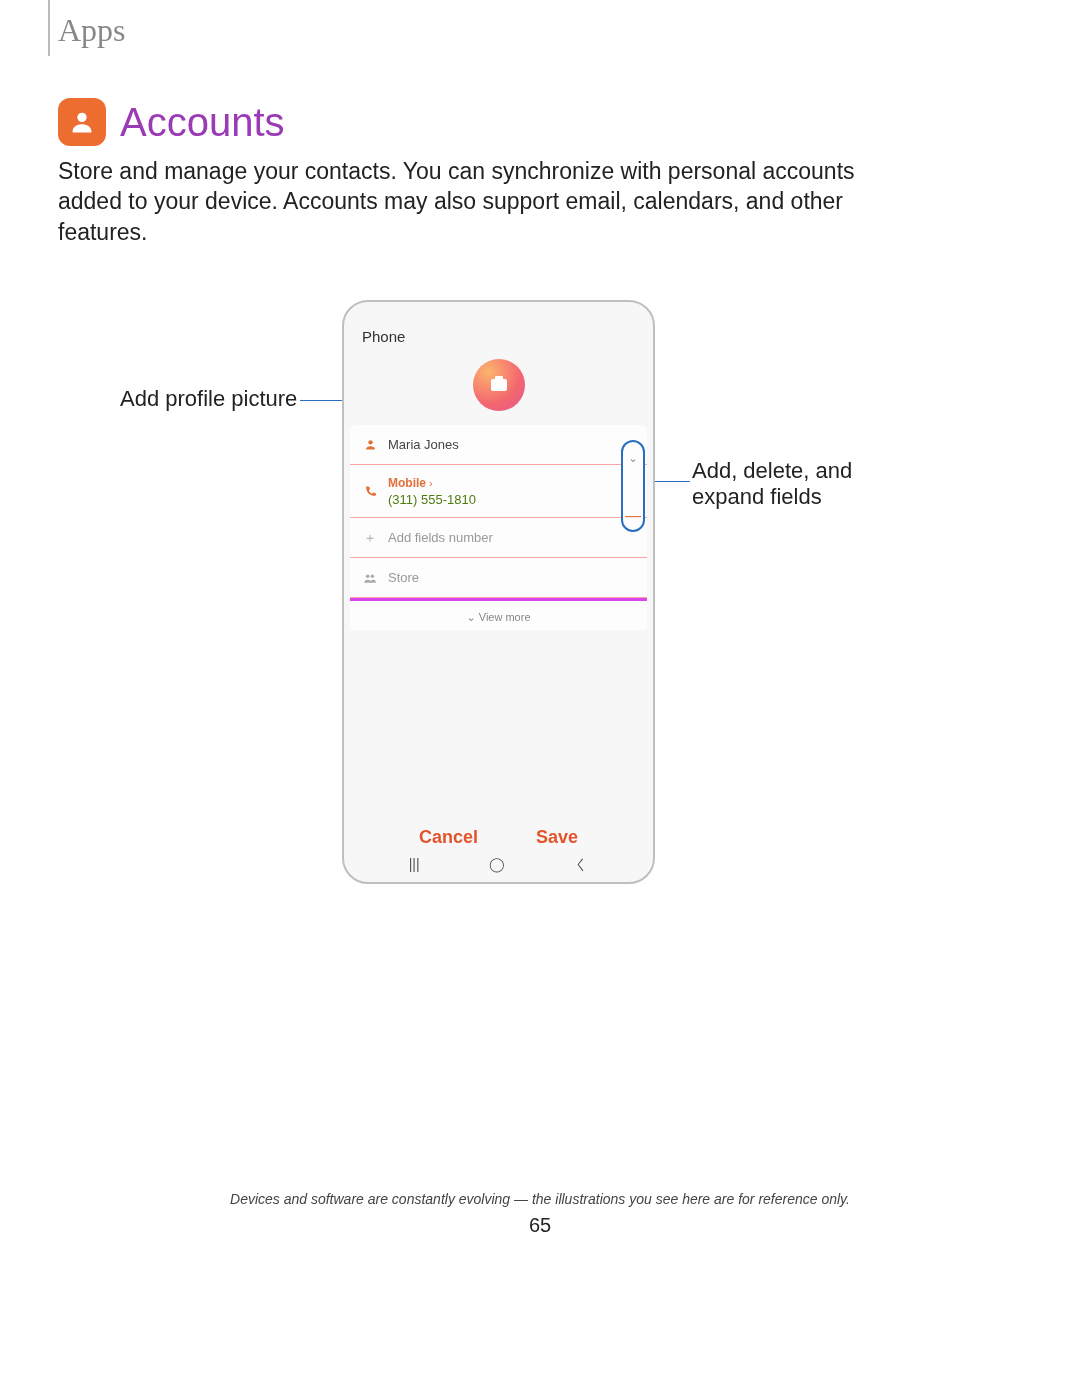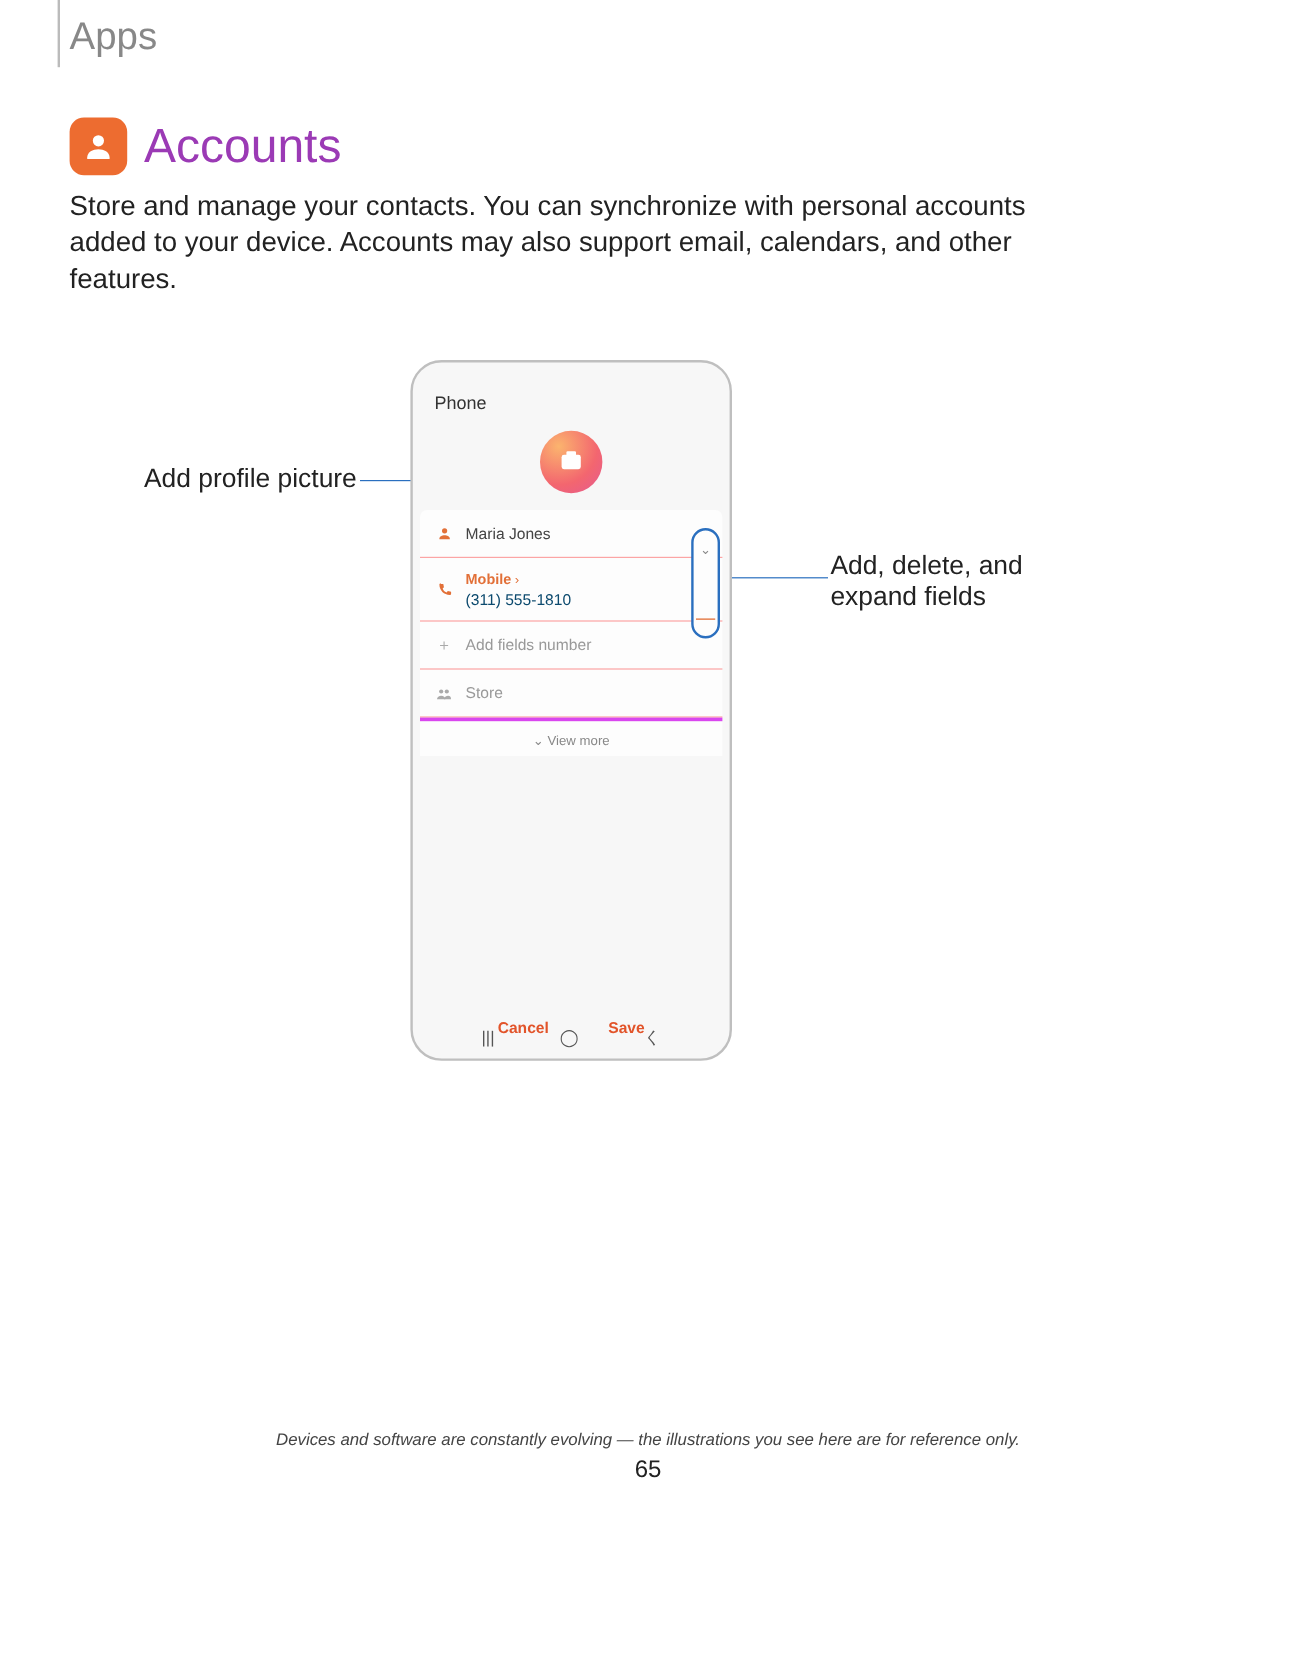--- a/index.html
+++ b/index.html
@@ -19,20 +19,21 @@
     height: 56px;
     background: #bbb;
   }
   .header-label {
     position: absolute;
     left: 58px;
     top: 12px;
     font-size: 32px;
     color: #888;
     font-weight: 300;
+    font-family: Liberation Serif, serif;
   }
   .section-row {
     position: absolute;
     left: 58px;
     top: 98px;
     display: flex;
     align-items: center;
     gap: 14px;
   }
   .contacts-icon {
@@ -88,21 +89,21 @@
     left: 598px;
     top: 481px;
     width: 92px;
     height: 1px;
     background: #2a6fbf;
   }
   .phone {
     position: absolute;
     left: 342px;
     top: 300px;
-    width: 268px;
+    width: 313px;
     height: 584px;
     border: 2px solid #bfbfbf;
     border-radius: 26px;
     background: #f7f7f7;
     overflow: hidden;
   }
   .phone-header {
     padding: 26px 18px 12px;
     font-size: 15px;
     color: #333;
@@ -150,21 +151,21 @@
     display: flex;
     justify-content: center;
     margin-right: 8px;
     color: #e27038;
     font-size: 13px;
   }
   .field-icon.grey { color: #aaa; }
   .field-content { flex: 1; color: #444; }
   .field-content .label { color: #e27038; font-weight: 600; font-size: 12px; }
   .field-content .chev { color: #e27038; font-size: 11px; margin-left: 3px; }
-  .field-content .num { color: #0c4a6e; font-size: 13px; margin-top: 2px; }
+  .field-content .num { color: #4d7c0f; font-size: 13px; margin-top: 2px; }
   .placeholder { color: #999; }
   .view-more {
     text-align: center;
     color: #888;
     font-size: 11px;
     padding: 10px 0 6px;
     border-top: 3px solid #d946ef;
   }
   .expand-pill {
     position: absolute;
@@ -179,26 +180,26 @@
     justify-content: space-between;
     align-items: center;
     padding: 10px 0;
     background: #fdfdfd;
     z-index: 5;
   }
   .expand-pill .chev-d { color: #888; font-size: 11px; }
   .expand-pill .minus { color: #e27038; font-size: 16px; line-height: 0.5; }
   .bottom-actions {
     position: absolute;
-    bottom: 18px;
+    bottom: 34px;
     left: 0; right: 0;
     display: flex;
     justify-content: space-around;
     padding: 0 46px;
-    font-size: 13px;
+    font-size: 18px;
     font-weight: 600;
   }
   .btn-cancel { color: #e2542a; }
   .btn-save { color: #e2542a; }
   .nav-bar {
     position: absolute;
     bottom: 8px;
     left: 0; right: 0;
     display: flex;
     justify-content: space-around;

